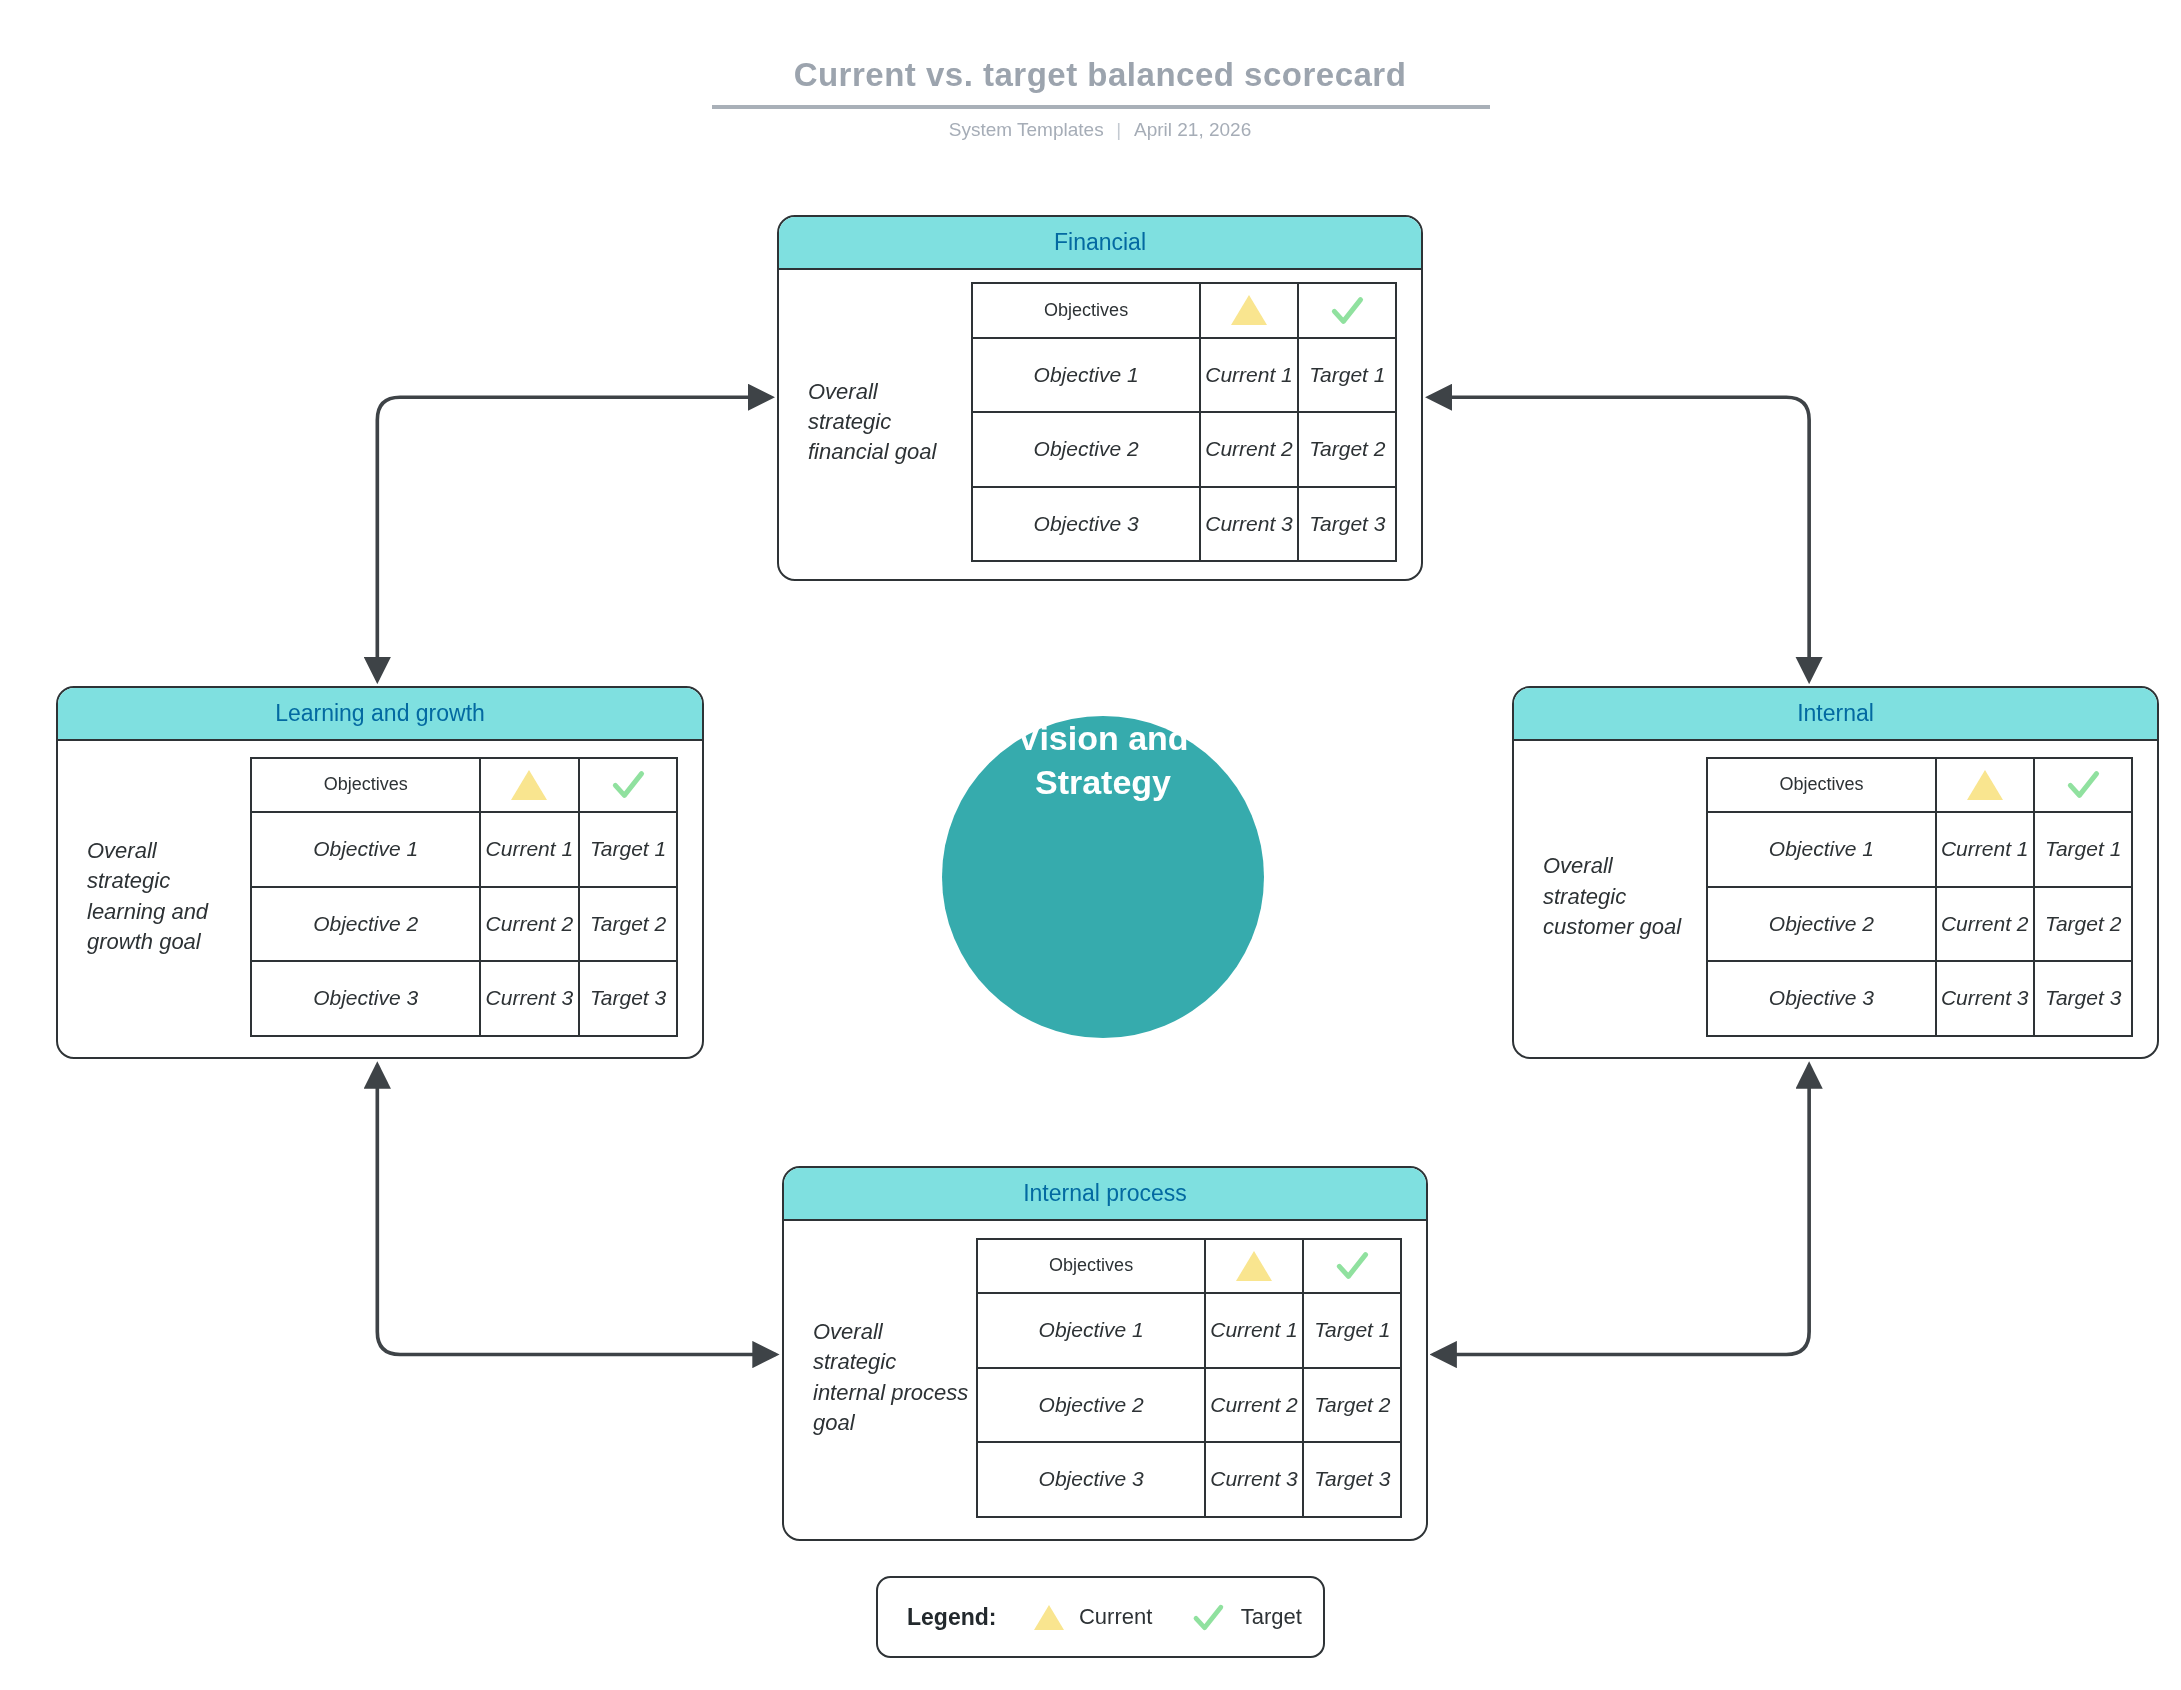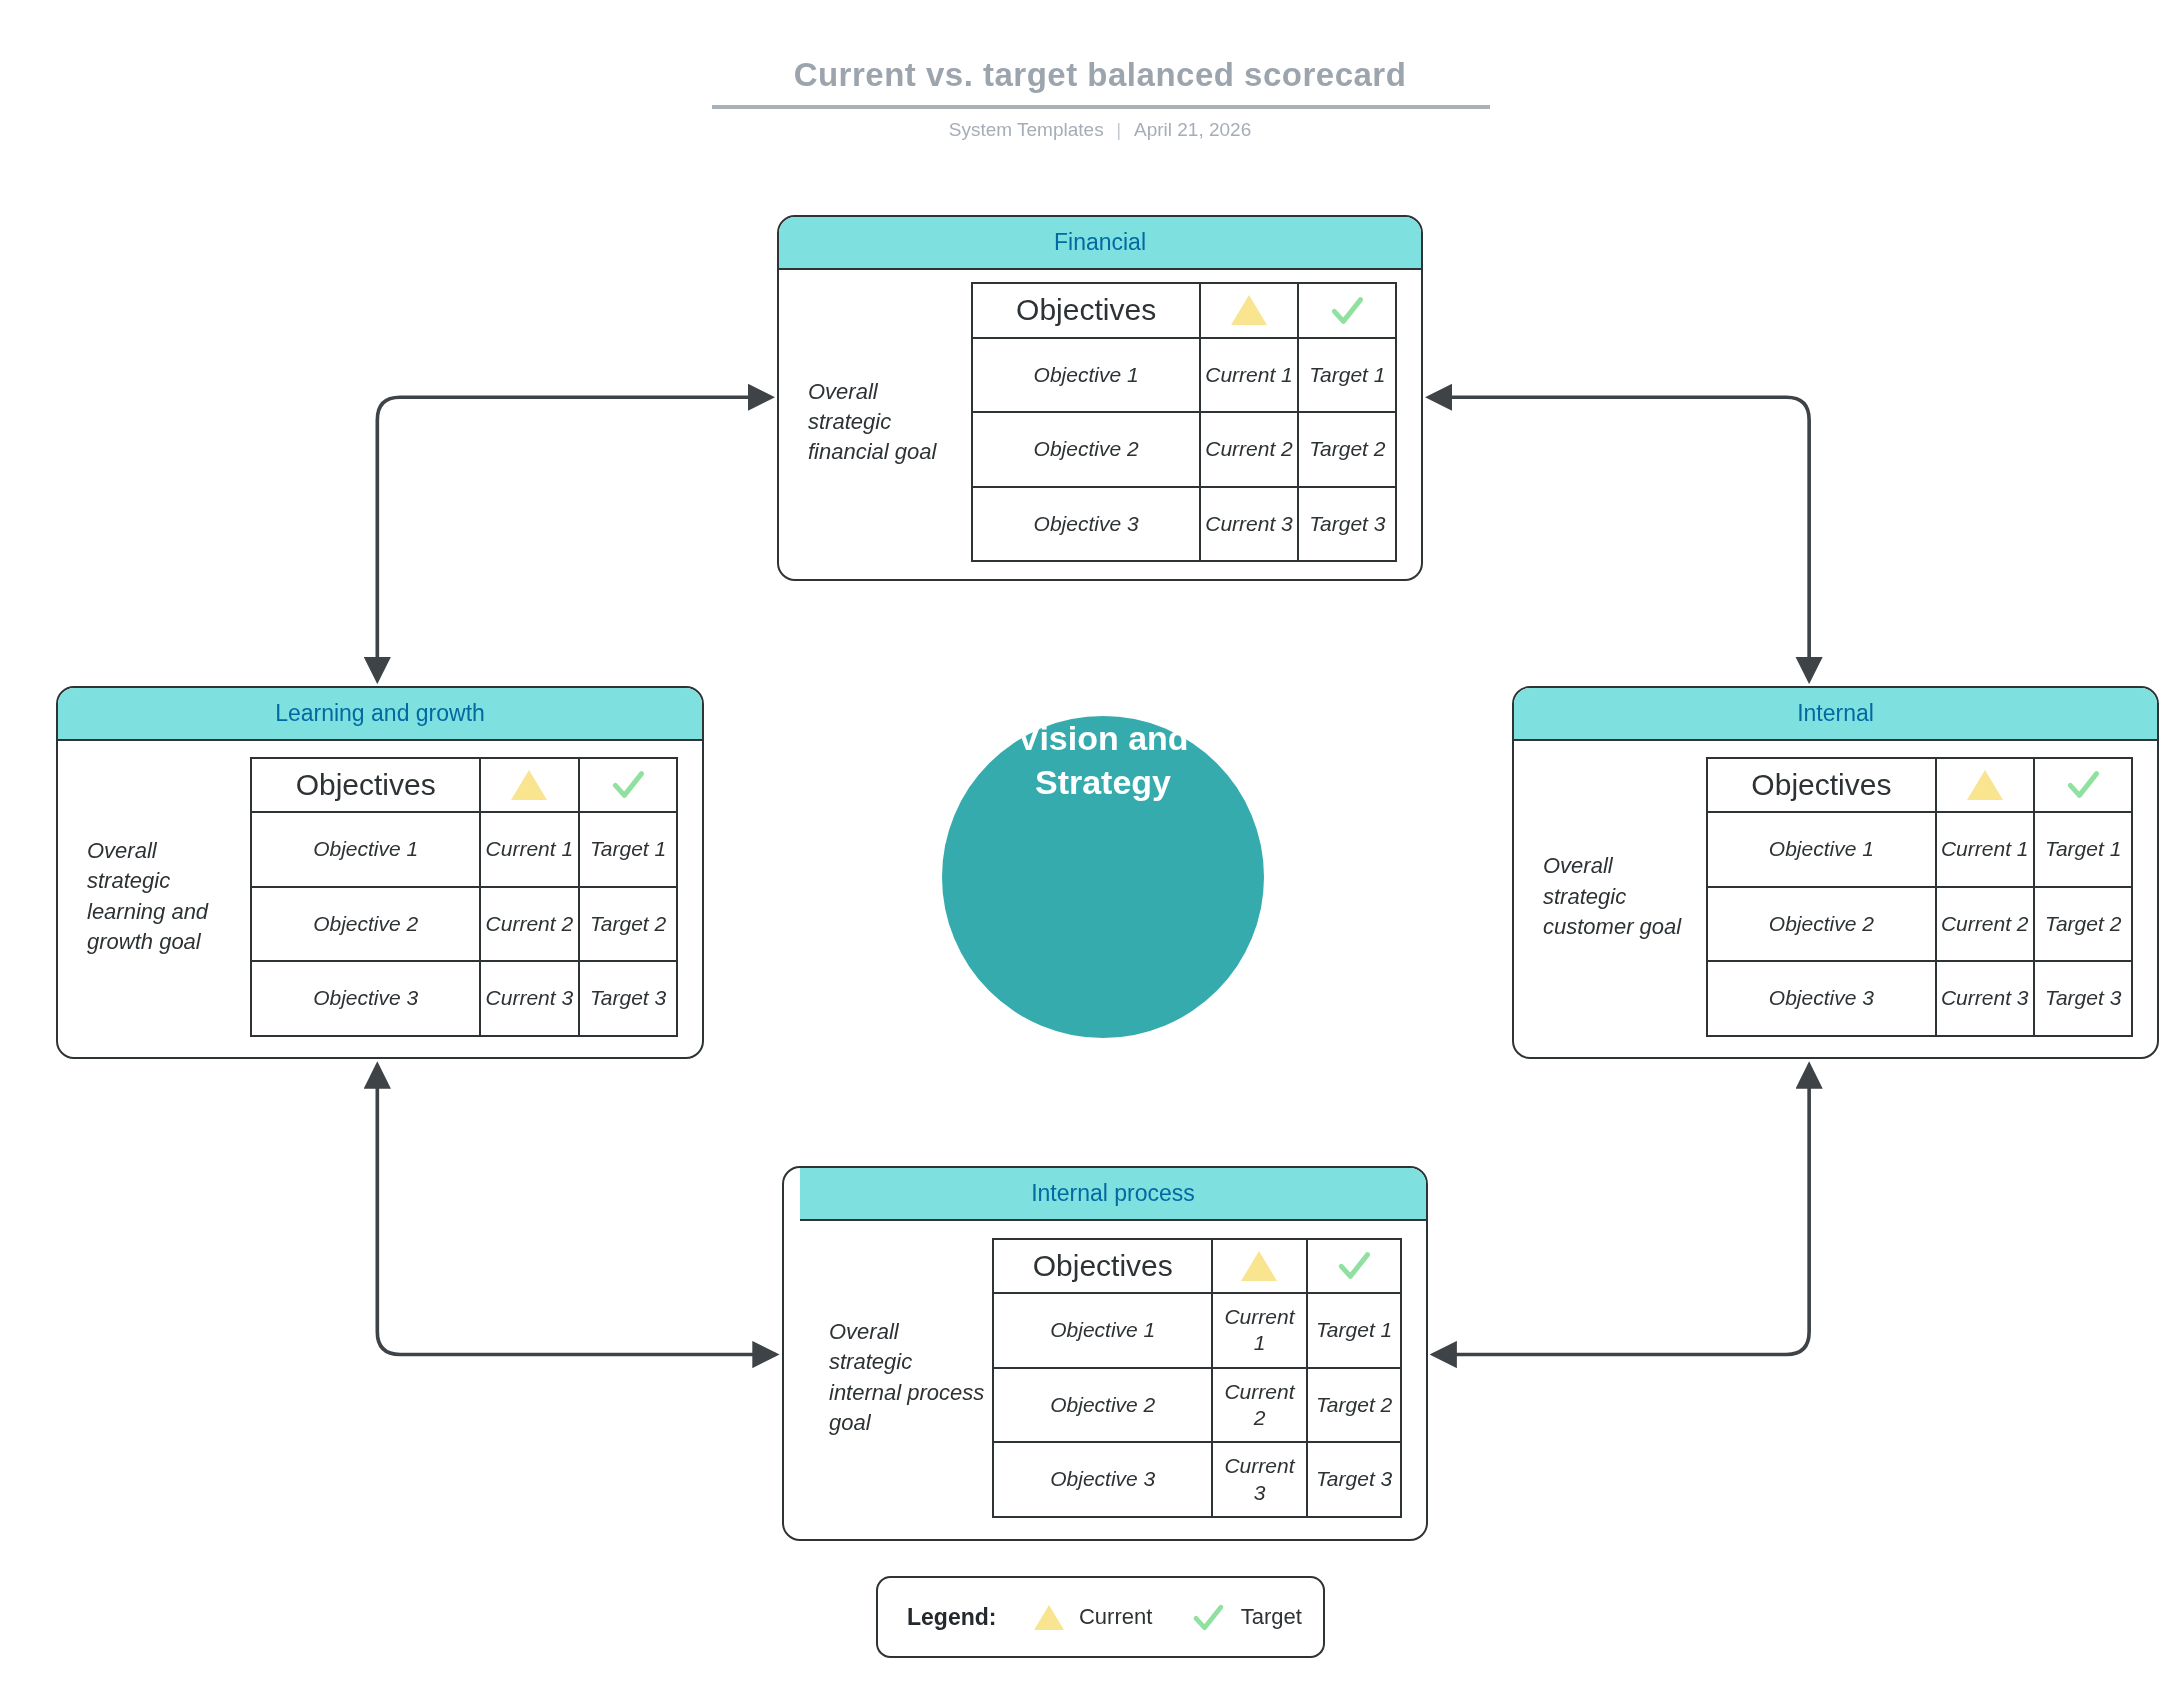--- a/index.html
+++ b/index.html
@@ -22,42 +22,42 @@
   }
   .subtitle .sep{margin:0 12.7px;color:var(--sep-gray);font-weight:300;}
   
   .panel{
     position:absolute;background:#fff;border:2.7px solid var(--border);
     border-radius:18px;overflow:hidden;box-sizing:border-box;
   }
   .panel-financial{left:777px;top:215px;width:646px;height:366px;}
   .panel-learning {left:56px;  top:686px;width:648px;height:373px;}
   .panel-customer {left:1512px;top:686px;width:647px;height:373px;}
-  .panel-internal {left:782px; top:1166px;width:646px;height:375px;padding-left:16px;}
+  .panel-internal {left:782px; top:1166px;width:646px;height:375px;}
   .panel-header{
     height:51px;background:var(--teal);border-bottom:2.7px solid var(--border);
     display:flex;align-items:center;justify-content:center;
     font-size:23px;color:#0369a1;
   }
   .panel-body{
     display:flex;align-items:center;height:calc(100% - 54px);
     box-sizing:border-box;padding:16.4px 23.6px 20px 29px;
   }
   .goal{
     flex:0 0 156px;font-style:italic;font-size:22px;line-height:1.38;
     color:#2d3235;
   }
   .score-table{
     border-collapse:collapse;width:100%;margin-left:7.3px;table-layout:fixed;
   }
   .score-table th,.score-table td{
     border:2.7px solid var(--border);text-align:center;vertical-align:middle;
     color:#2d3235;padding:1.8px 3.6px;
   }
-  .score-table th{height:49px;font-weight:normal;font-size:30px;}
+  .score-table th{height:49px;font-weight:normal;font-size:18px;}
   .score-table td{height:69px;font-style:italic;font-size:21px;line-height:1.25;}
   .col-obj{width:55%;}
   .col-val{width:22.5%;}
   
   .tri-icon{
     display:inline-block;width:0;height:0;
     border-left:18px solid transparent;border-right:18px solid transparent;
     border-bottom:30px solid var(--triangle);
   }
   .tri-icon.small{

